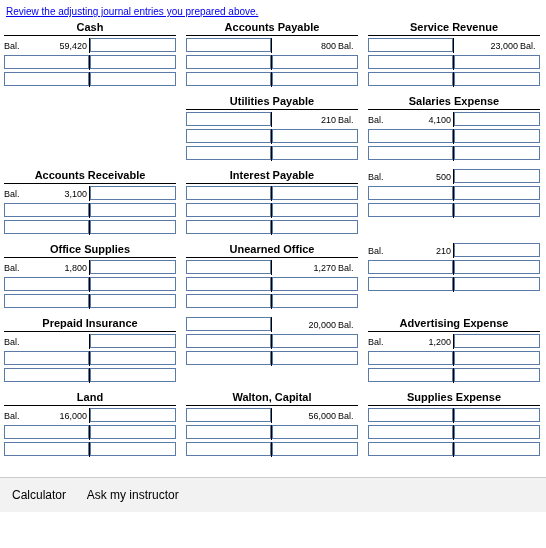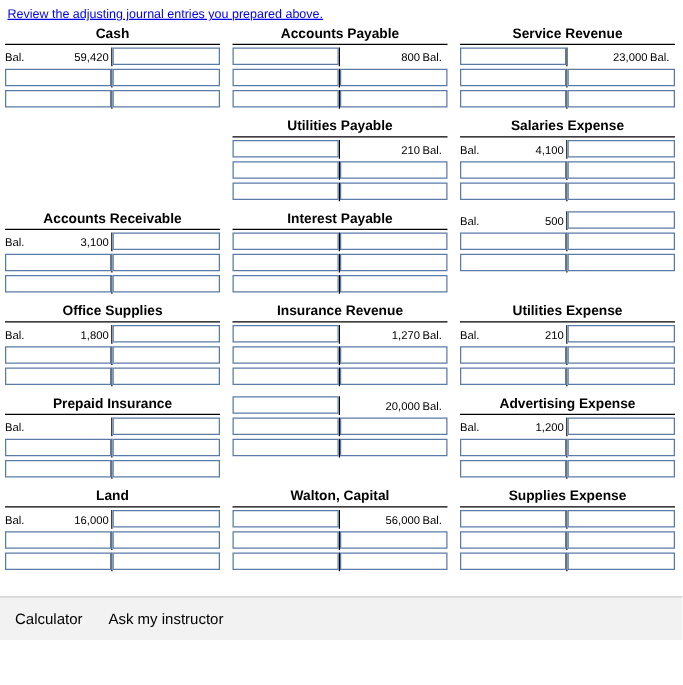--- a/index.html
+++ b/index.html
@@ -287,21 +287,21 @@
         <div class="t-row">
           <div class="left-side">
             <div class="cell-input" style="flex: 1 1 0%;"><input class="inp" style=""></div>
           </div>
           <div class="right-side">
             <div class="cell-input" style="flex: 1 1 0%;"><input class="inp" style=""></div>
           </div>
         </div>
       </div>
     <div class="col">
-        <div class="acct-title">Insurance Revenue</div>
+        <div class="acct-title">Unearned Office</div>
         <div class="t-row">
           <div class="left-side">
             <div class="cell-input" style="flex: 1 1 0%;"><input class="inp" style=""></div>
           </div>
           <div class="right-side">
             <div class="cell-amt-r" style="flex: 1 1 0%;">1,270</div>
             <div class="cell-label-r" style="flex: 0 0 22px;">Bal.</div>
           </div>
         </div>
         <div class="t-row">
@@ -315,21 +315,20 @@
         <div class="t-row">
           <div class="left-side">
             <div class="cell-input" style="flex: 1 1 0%;"><input class="inp" style=""></div>
           </div>
           <div class="right-side">
             <div class="cell-input" style="flex: 1 1 0%;"><input class="inp" style=""></div>
           </div>
         </div>
       </div>
     <div class="col">
-        <div class="acct-title">Utilities Expense</div>
         <div class="t-row">
           <div class="left-side">
             <div class="cell-label" style="flex: 0 0 18px;">Bal.</div>
             <div class="cell-amt" style="flex: 1 1 0%;">210</div>
           </div>
           <div class="right-side">
             <div class="cell-input" style="flex: 1 1 0%;"><input class="inp" style=""></div>
           </div>
         </div>
         <div class="t-row">

